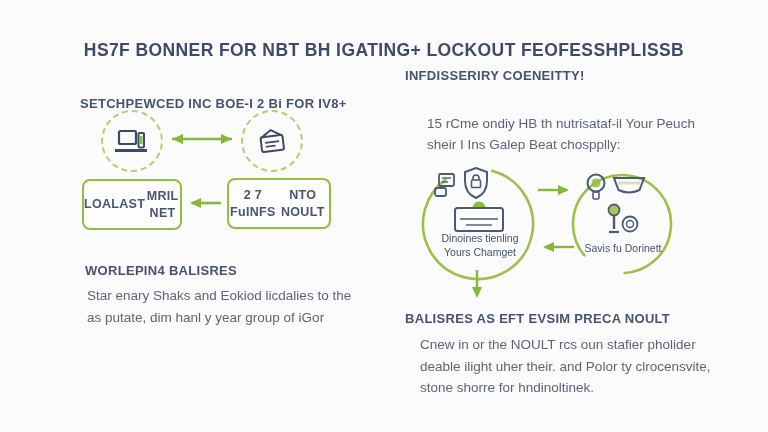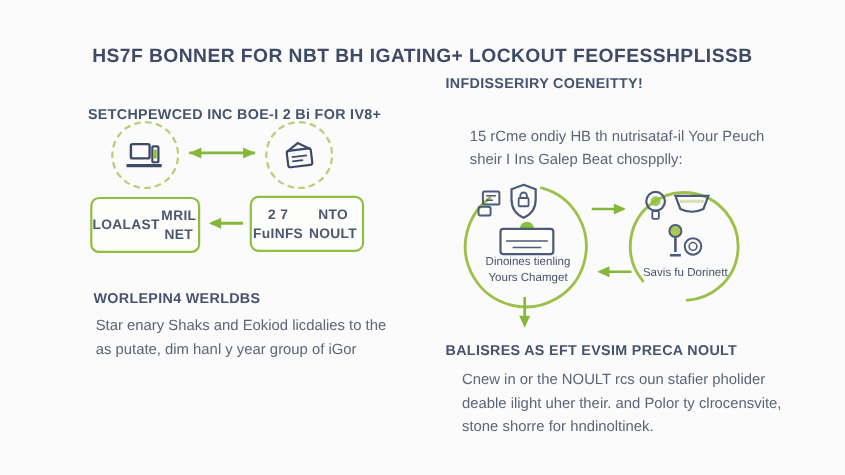--- a/index.html
+++ b/index.html
@@ -80,21 +80,21 @@
       <line x1="9" y1="7" x2="38" y2="7" stroke="#86b73b" stroke-width="2.6"></line>
       <polygon points="7,7 18,2 18,12" fill="#86b73b"></polygon>
     </svg>
   </span>
 
   <div class="abs green-box" style="left:227px;top:178px;width:100px;height:47px;">
     <span>2 7 FuINFS</span>
     <span>NTO NOULT</span>
   </div>
 
-  <div class="abs sec-header" style="left:85px;top:263px;">WORLEPIN4 WERLDBS</div>
+  <div class="abs sec-header" style="left:85px;top:263px;">WORLEPIN4 BALISRES</div>
 
   <div class="abs para" style="left:87px;top:285px;">
     <div>Star enary Shaks and Eokiod licdalies to the</div>
     <div>as putate, dim hanl y year group of iGor</div>
   </div>
 
   <div class="abs sec-header" style="left:405px;top:68px;">INFDISSERIRY COENEITTY!</div>
 
   <div class="abs para" style="left:427px;top:113px;line-height:21px;">
     <div>15 rCme ondiy HB th nutrisataf-il Your Peuch</div>

